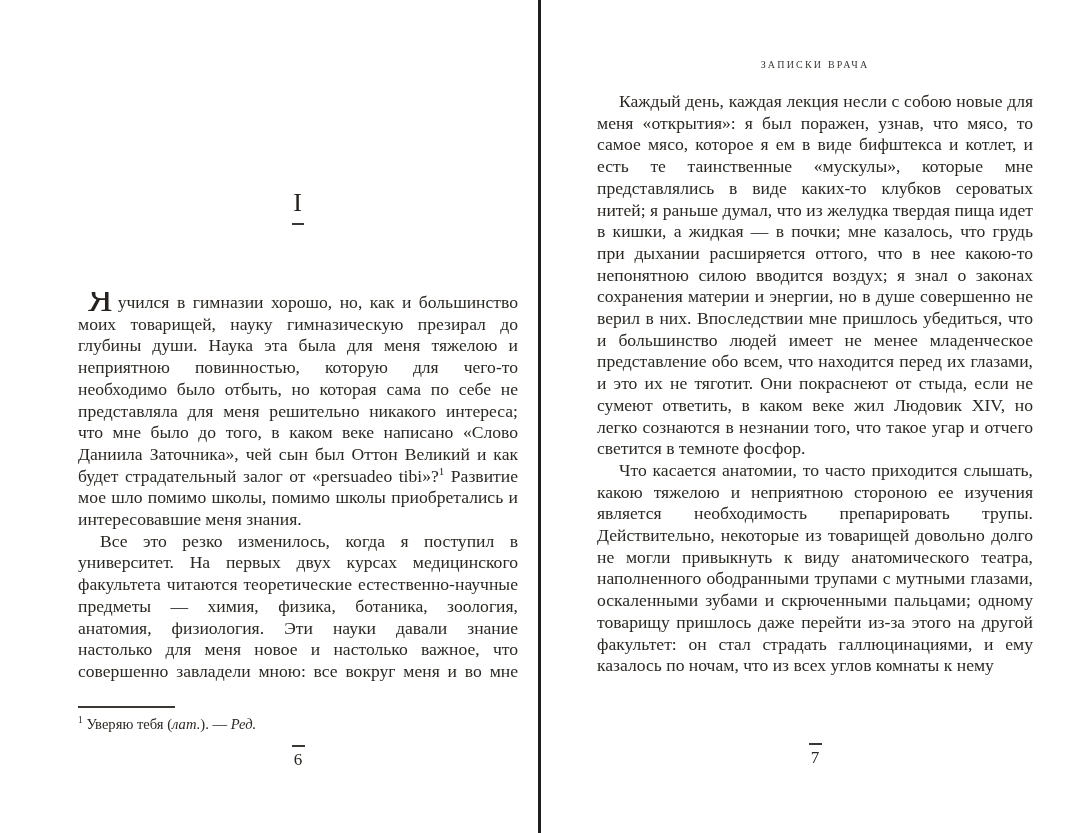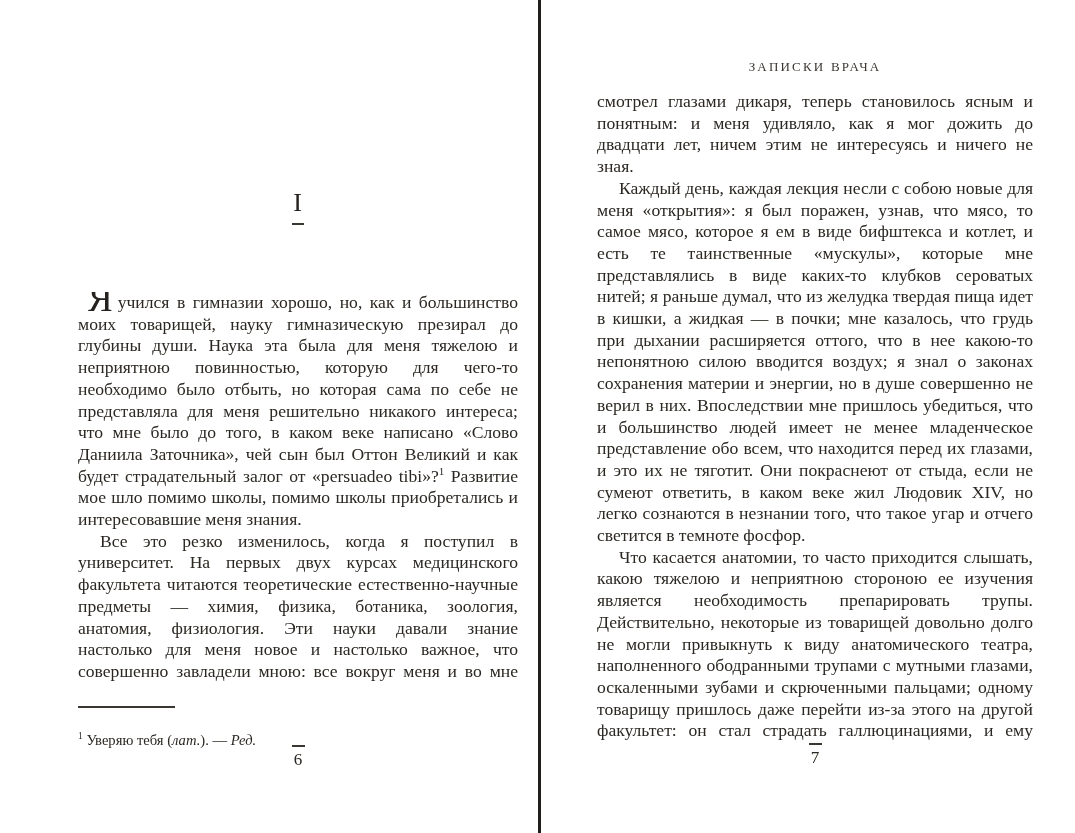--- a/index.html
+++ b/index.html
@@ -41,27 +41,27 @@
   .body-text p.dropcap-par { text-indent: 10px; }
 
   .dropcap {
     display: inline; font-size: 37px; line-height: 0;
     position: relative; top: 3px; margin-right: 5px;
     color: #24211e;
   }
   sup.ref { font-size: 11px; line-height: 0; vertical-align: super; }
 
   .footnote-rule { position: absolute; top: 706px; left: 0; width: 97px; height: 2px; background: #3a3631; }
-  .footnote { position: absolute; top: 715px; left: 0; width: 100%; font-size: 14.6px; line-height: 19px; color: #2b2722; margin-top: 16px; }
+  .footnote { position: absolute; top: 715px; left: 0; width: 100%; font-size: 14.6px; line-height: 19px; color: #2b2722; }
   .footnote sup { font-size: 9.5px; vertical-align: super; line-height: 0; }
   .footnote i { font-style: italic; }
 
   .running-header {
     position: absolute; top: 59px; left: 0; width: 100%;
-    text-align: center; font-size: 13px; letter-spacing: 2.2px; color: #3c3631;
+    text-align: center; font-size: 10px; letter-spacing: 2.2px; color: #3c3631;
   }
 
   .page-num { position: absolute; left: 0; width: 100%; text-align: center; }
   .pn-left  { top: 745px; }
   .pn-right { top: 743px; }
   .page-num .pn-rule { width: 13px; height: 1.5px; background: #3a3631; margin: 0 auto 4px auto; }
   .page-num .pn-digit { font-size: 17px; line-height: 17px; color: #2b2722; }
 </style>
 </head>
 <body>
@@ -90,21 +90,20 @@
       <div class="pn-rule"></div>
       <div class="pn-digit">6</div>
     </div>
   </div>
 
   <div class="right-page">
 
     <div class="running-header">ЗАПИСКИ ВРАЧА</div>
 
     <div class="body-text right-body">
-      <p class="no-indent">смотрел глазами дикаря, теперь становилось ясным и понятным: и меня удивляло, как я мог дожить до двадцати лет, ничем этим не интересуясь и ничего не зная.</p>
       <p>Каждый день, каждая лекция несли с собою новые для меня «открытия»: я был поражен, узнав, что мясо, то самое мясо, которое я ем в виде бифштекса и котлет, и есть те таинственные «мускулы», которые мне представлялись в виде каких-то клубков сероватых нитей; я раньше думал, что из желудка твердая пища идет в кишки, а жидкая — в почки; мне казалось, что грудь при дыхании расширяется оттого, что в нее какою-то непонятною силою вводится воздух; я знал о законах сохранения материи и энергии, но в душе совершенно не верил в них. Впоследствии мне пришлось убедиться, что и большинство людей имеет не менее младенческое представление обо всем, что находится перед их глазами, и это их не тяготит. Они покраснеют от стыда, если не сумеют ответить, в каком веке жил Людовик XIV, но легко сознаются в незнании того, что такое угар и отчего светится в темноте фосфор.</p>
       <p>Что касается анатомии, то часто приходится слышать, какою тяжелою и неприятною стороною ее изучения является необходимость препарировать трупы. Действительно, некоторые из товарищей довольно долго не могли привыкнуть к виду анатомического театра, наполненного ободранными трупами с мутными глазами, оскаленными зубами и скрюченными пальцами; одному товарищу пришлось даже перейти из-за этого на другой факультет: он стал страдать галлюцинациями, и ему казалось по ночам, что из всех углов комнаты к нему</p>
     </div>
 
     <div class="page-num pn-right">
       <div class="pn-rule"></div>
       <div class="pn-digit">7</div>
     </div>
   </div>
 

